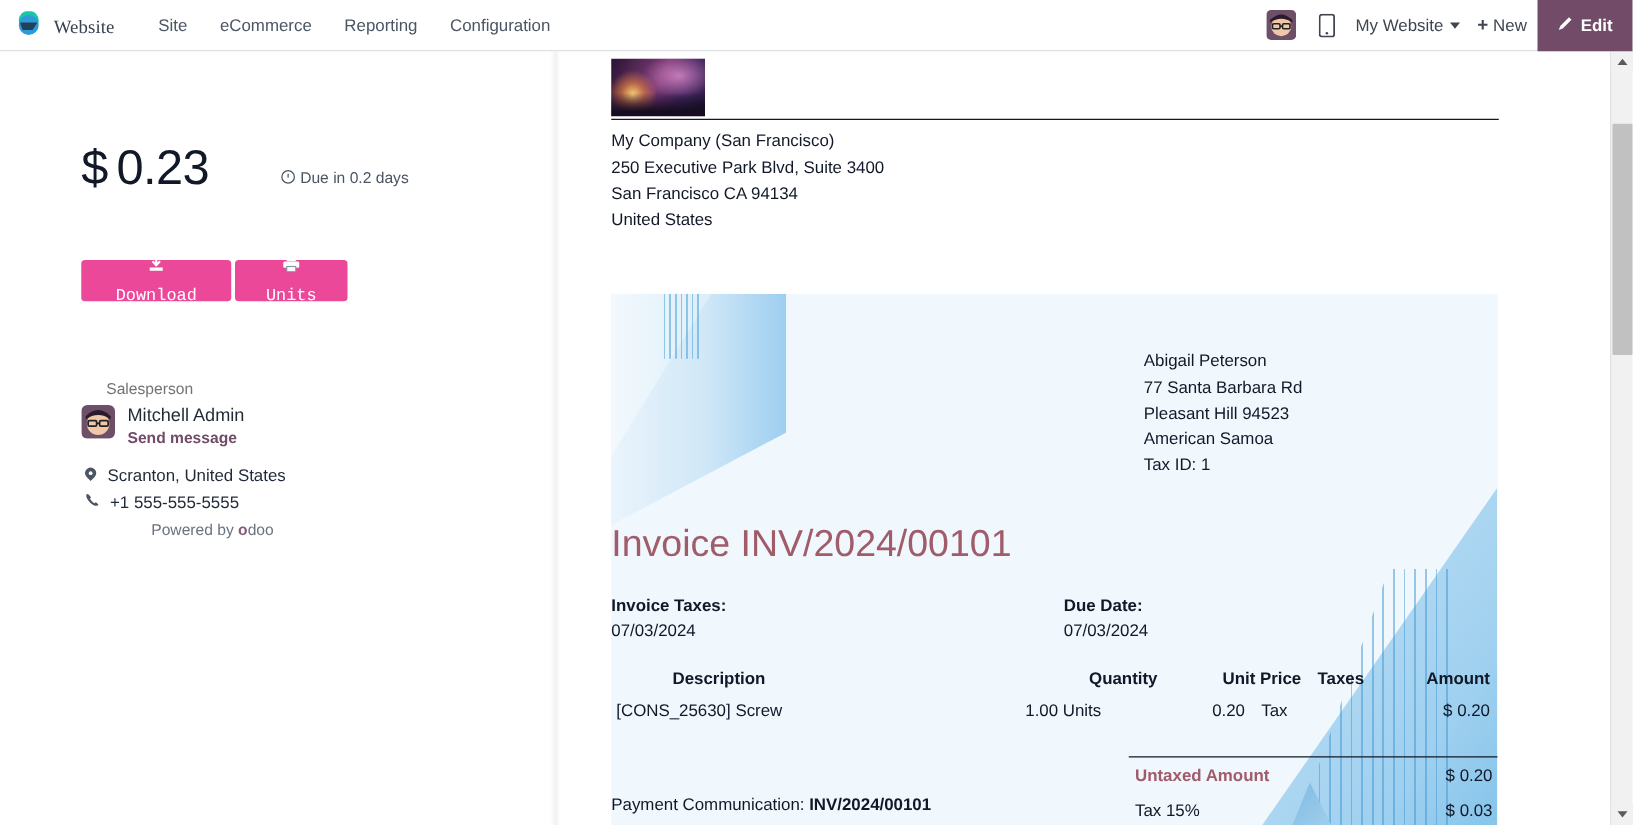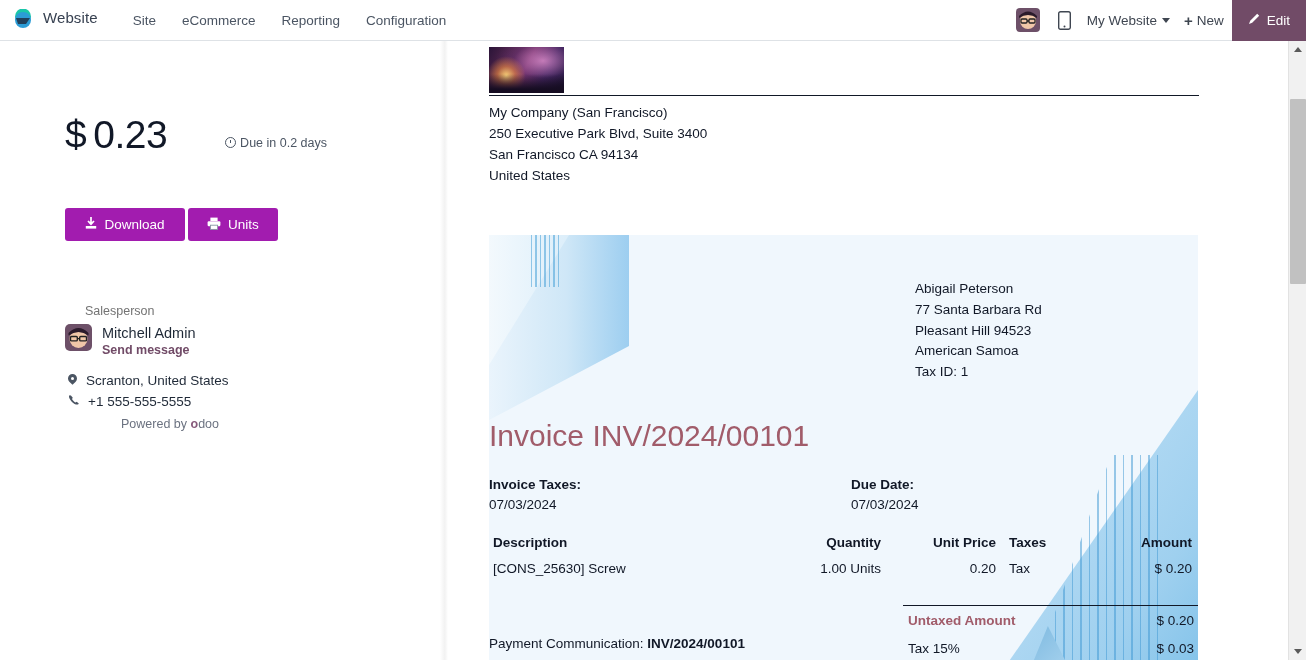--- a/index.html
+++ b/index.html
@@ -12,21 +12,21 @@
 
   
   .navbar {
     position: absolute; top: 0; left: 0;
     width: 1306px; height: 41px;
     background: #ffffff;
     border-bottom: 1px solid #dee2e6;
     display: flex; align-items: center;
     z-index: 30;
   }
-  .brand { display: flex; align-items: flex-start; margin-left: 12px; }
+  .brand { display: flex; align-items: flex-end; margin-left: 12px; font-family: Liberation Serif, serif; }
   .odoo-logo { width: 22px; height: 22px; position: relative; margin-right: 9px; }
   .brand-name {
     font-size: 15px; color: #374151; letter-spacing: .1px;
   }
   .nav-menu { display: flex; align-items: center; margin-left: 22px; }
   .nav-menu a {
     font-size: 13.5px; color: #4b5563; text-decoration: none;
     padding: 6px 13px; white-space: nowrap;
   }
   .nav-right {
@@ -47,21 +47,21 @@
     display: inline-block;
   }
   .new-btn {
     font-size: 13.5px; color: #3f4651; display: flex; align-items: center;
     gap: 4px; margin-right: 8px; cursor: pointer; font-weight: 400;
   }
   .plus { font-size: 15px; font-weight: bold; line-height: 1; }
   .edit-btn {
     background: #714B67; color: #ffffff; font-size: 13.5px;
     height: 41px; display: flex; align-items: center; gap: 6px;
-    padding: 0 16px; cursor: pointer;
+    padding: 0 16px; cursor: pointer; font-weight: bold;
   }
 
   
   .page {
     position: absolute; top: 41px; left: 0;
     width: 1288px; height: 619px;
     background: #ffffff;
   }
 
   
@@ -103,23 +103,23 @@
   .arrow-circle::after {
     content: ""; position: absolute; left: 3px; top: 3.6px;
     border-left: 5px solid #714B67; border-top: 3px solid transparent;
     border-bottom: 3px solid transparent;
   }
   .dl-print {
     position: absolute; left: 65px; top: 167px;
     display: flex; gap: 3px;
   }
   .gbtn {
-    background: #a21caf; border-radius: 3px; color: #fff; font-size: 13.5px;
+    background: #ec4899; border-radius: 3px; color: #fff; font-size: 13.5px;
     height: 33px; display: flex; align-items: center; justify-content: center;
-    gap: 7px; cursor: pointer; border: none; font-family: Liberation Sans, sans-serif;
+    gap: 7px; cursor: pointer; border: none; font-family: Liberation Mono, monospace; flex-direction: column;
   }
   .gbtn.dl { width: 120px; }
   .gbtn.pr { width: 90px; }
 
   .sp-label {
     position: absolute; left: 65px; top: 263px;
     font-size: 12.5px; color: #737373; margin-left: 20px;
   }
   .sp-block {
     position: absolute; left: 65px; top: 283px;
@@ -243,21 +243,21 @@
   .dates { position: absolute; left: 0; top: 242px; width: 640px; }
   .dcol { position: absolute; font-size: 13.5px; color: #111827; }
   .dcol.c1 { left: 0; }
   .dcol.c2 { left: 362px; }
   .dcol b { font-weight: bold; display: block; }
   .dcol span { display: block; margin-top: 5px; }
 
   .lines { position: absolute; left: 2px; top: 300px; width: 705px; }
   .lh {
     position: relative; height: 26px; font-size: 13.5px;
-    font-weight: bold; color: #111827;
+    font-weight: bold; color: #111827; margin-left: 45px;
   }
   .lr {
     position: relative; height: 28px; font-size: 13.5px; color: #111827;
   }
   .c-desc { position: absolute; left: 2px; }
   .c-qty  { position: absolute; left: 290px; width: 100px; text-align: right; }
   .c-up   { position: absolute; left: 400px; width: 105px; text-align: right; }
   .c-tax  { position: absolute; left: 518px; }
   .c-amt  { position: absolute; right: 4px; text-align: right; }
 

